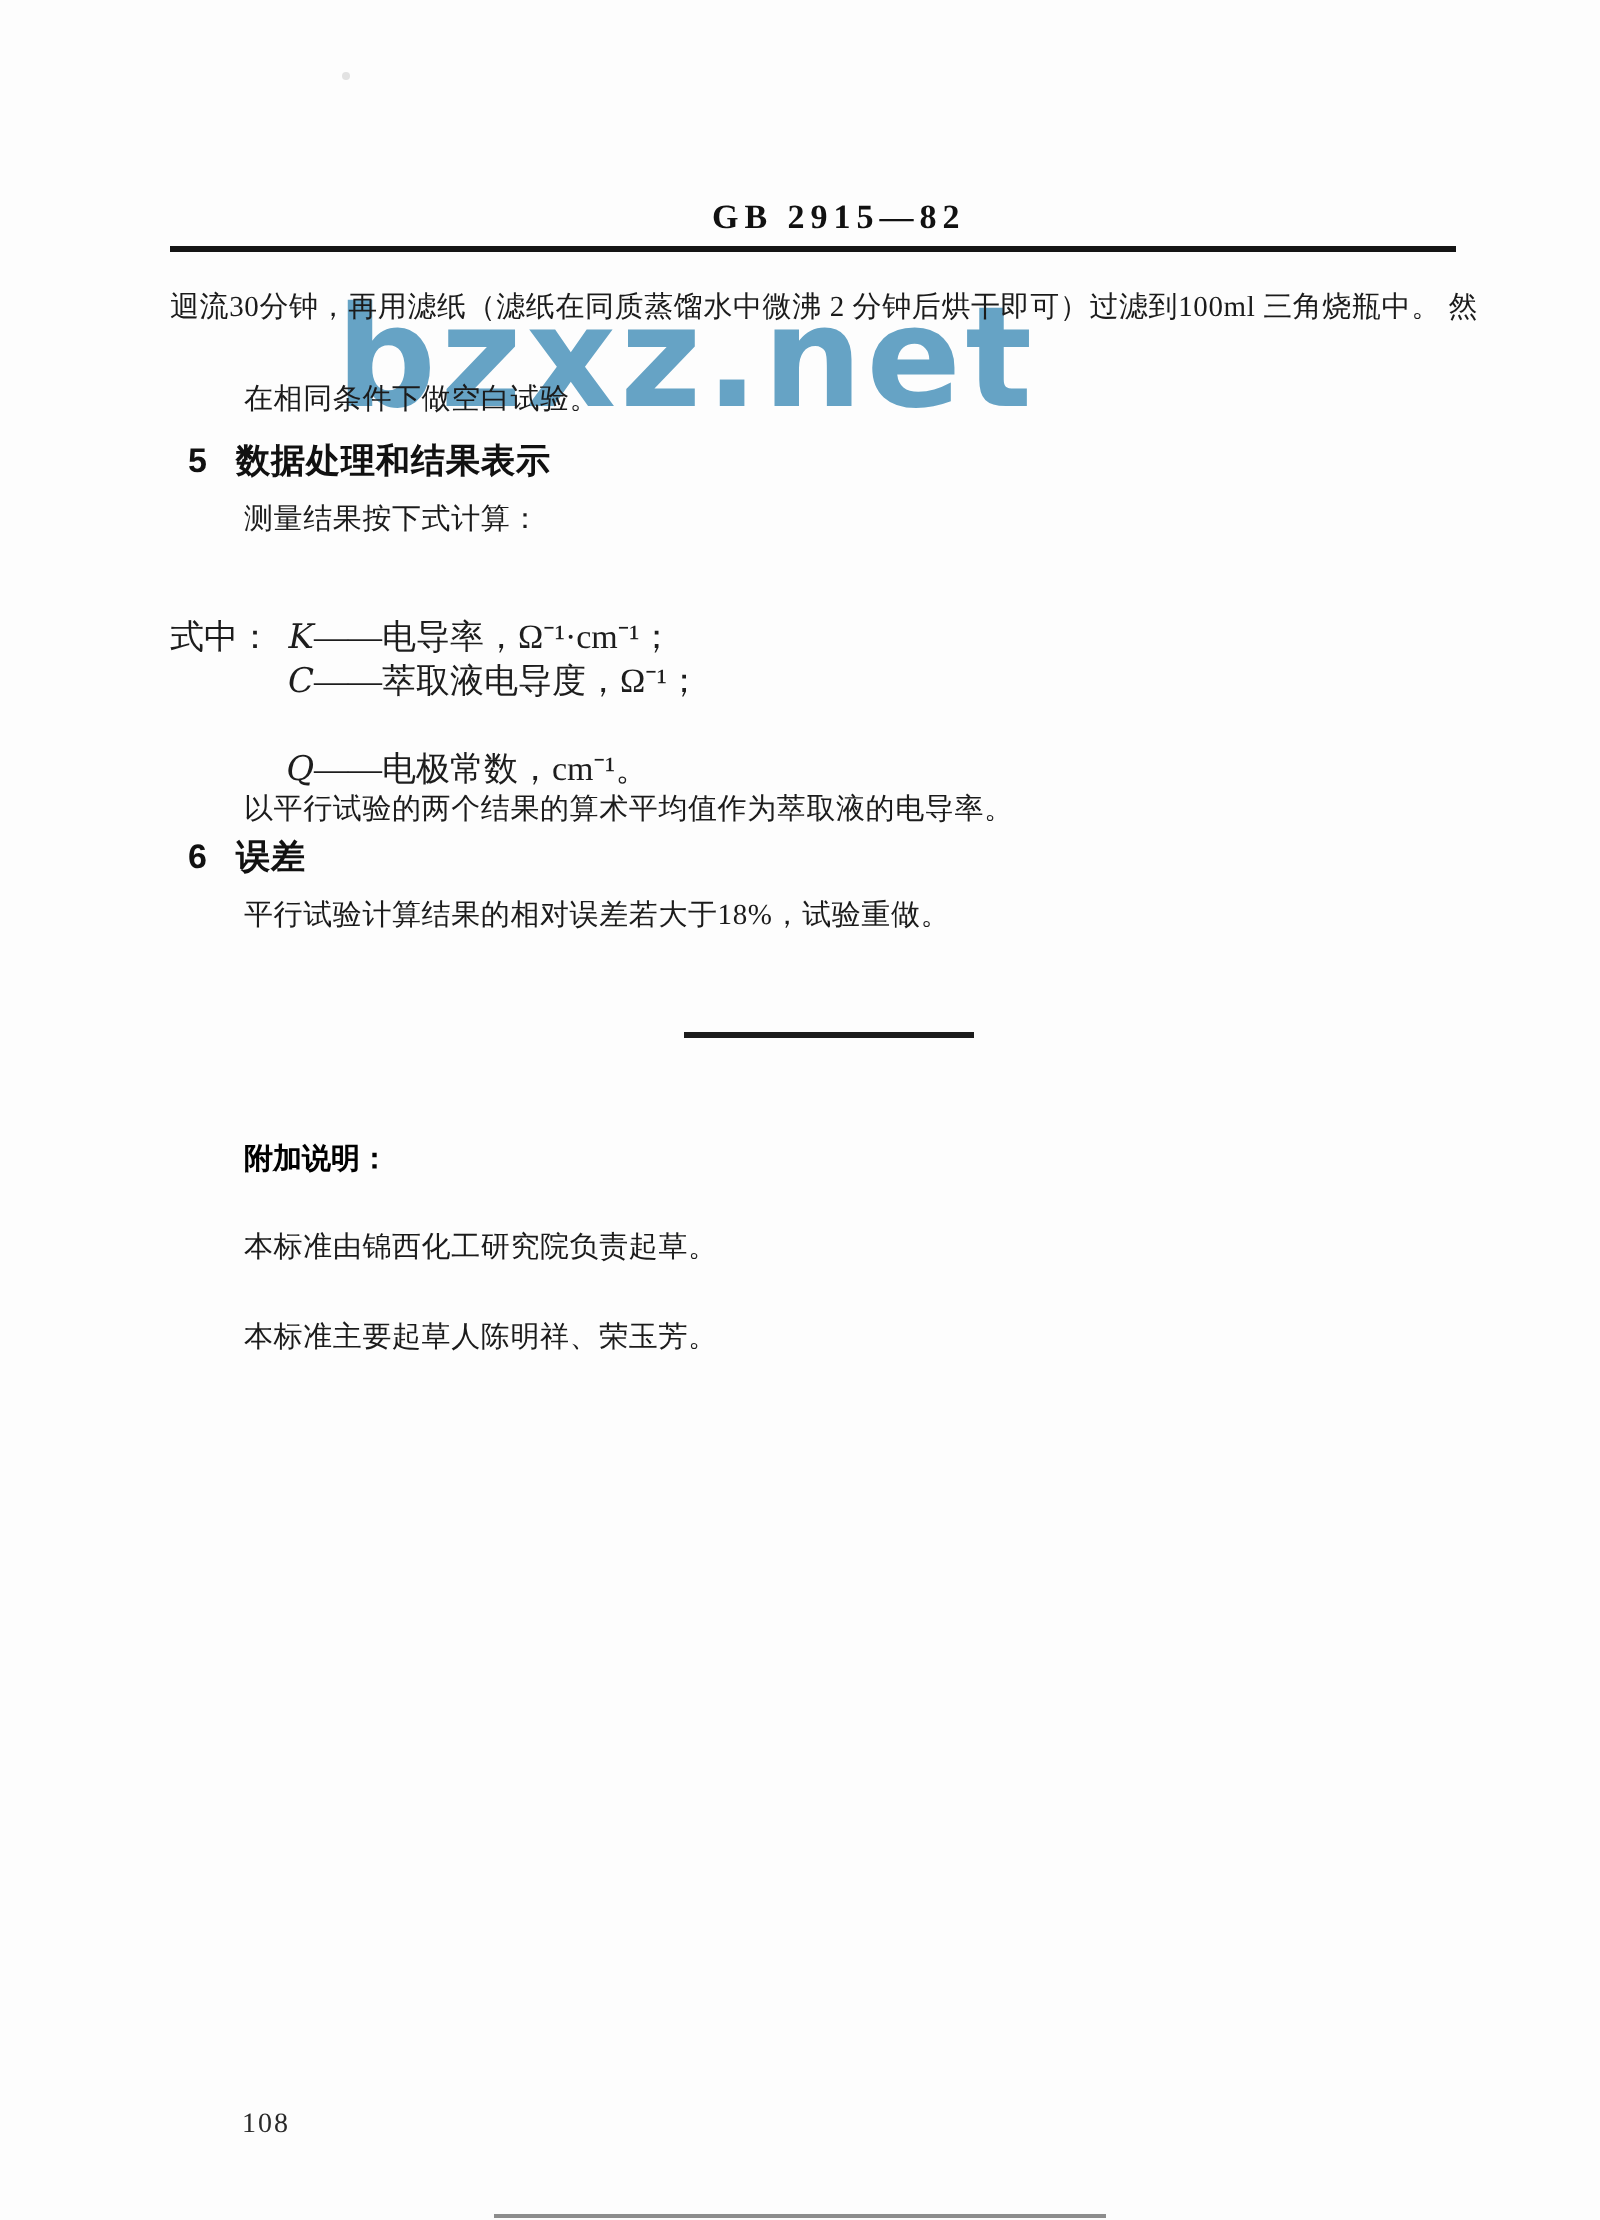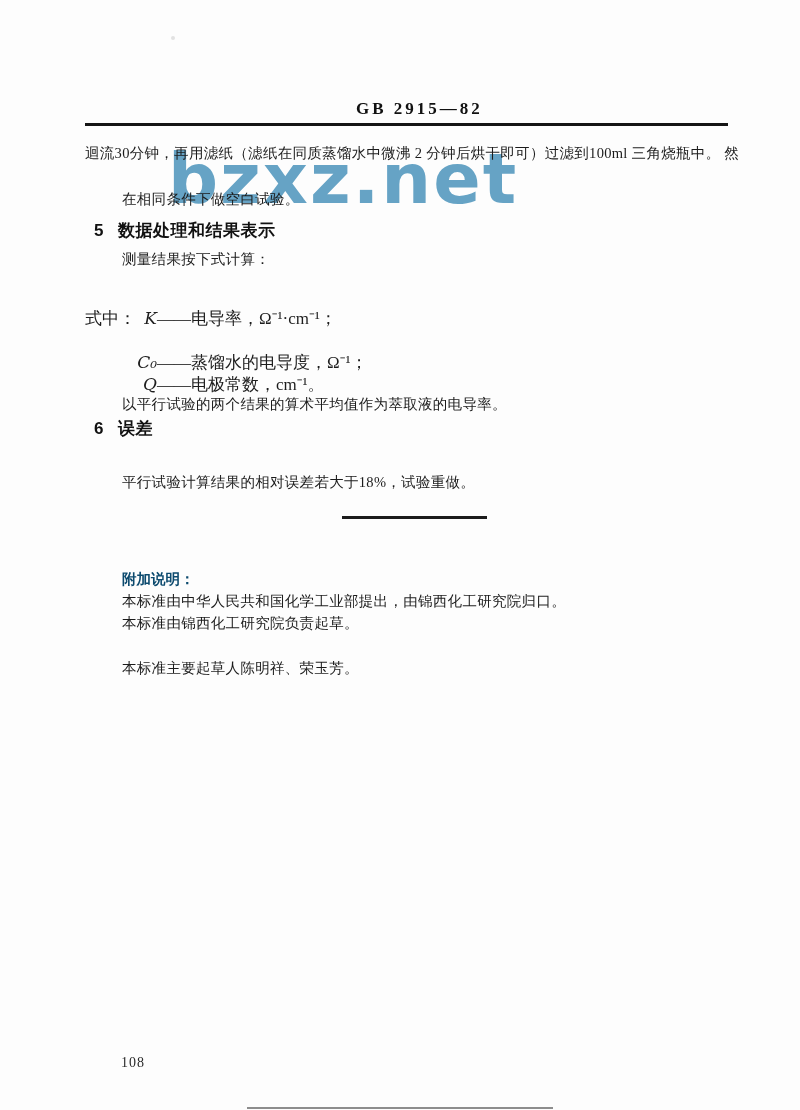--- a/index.html
+++ b/index.html
@@ -83,21 +83,21 @@
     position: absolute;
     left: 342px; top: 516px;
     width: 145px; height: 3px;
     background: #1c1c1c;
   }
 
   .addendum-title {
     font-family: "Liberation Sans", sans-serif;
     font-weight: bold;
     font-size: 14.5px;
-    color: #0c4a6e;
+    color: #000000;
   }
 
   .page-number {
     left: 121px; top: 1055px;
     font-size: 14px;
     letter-spacing: 1px;
     color: #2a2a2a;
   }
   .bottom-edge-line {
     position: absolute;
@@ -129,33 +129,32 @@
 
     <div class="abs body-text" style="left:85px; top:144px;">迴流30分钟，再用滤纸（滤纸在同质蒸馏水中微沸 2 分钟后烘干即可）过滤到100ml 三角烧瓶中。 然</div>
     <div class="abs body-text" style="left:122px; top:190px;">在相同条件下做空白试验。</div>
 
     <div class="abs sec-heading" style="left:94px; top:219px;"><span class="sec-num">5</span><span>数据处理和结果表示</span></div>
 
     <div class="abs body-text" style="left:122px; top:250px;">测量结果按下式计算：</div>
 
 
     <div class="def-line" style="left:85px; top:306px;"><span class="def-prefix">式中：</span><span class="def-sym">K</span><span>——电导率，Ω⁻¹·cm⁻¹；</span></div>
-    <div class="def-line" style="left:85px; top:350px;"><span class="def-prefix"></span><span class="def-sym">C₀</span><span>——蒸馏水的电导度，Ω⁻¹；</span></div>
+    <div class="def-line" style="left:85px; top:328px;"><span class="def-prefix"></span><span class="def-sym">C</span><span>——萃取液电导度，Ω⁻¹；</span></div>
     <div class="def-line" style="left:85px; top:372px;"><span class="def-prefix"></span><span class="def-sym">Q</span><span>——电极常数，cm⁻¹。</span></div>
 
     <div class="abs body-text" style="left:122px; top:395px;">以平行试验的两个结果的算术平均值作为萃取液的电导率。</div>
 
     <div class="abs sec-heading" style="left:94px; top:417px;"><span class="sec-num">6</span><span>误差</span></div>
 
-    <div class="abs body-text" style="left:122px; top:448px;margin-top:25px;">平行试验计算结果的相对误差若大于18%，试验重做。</div>
+    <div class="abs body-text" style="left:122px; top:448px;">平行试验计算结果的相对误差若大于18%，试验重做。</div>
 
     <div class="divider"></div>
 
     <div class="abs addendum-title" style="left:122px; top:570px;">附加说明：</div>
-    <div class="abs body-text" style="left:122px; top:592px;">本标准由中华人民共和国化学工业部提出，由锦西化工研究院归口。</div>
     <div class="abs body-text" style="left:122px; top:614px;">本标准由锦西化工研究院负责起草。</div>
     <div class="abs body-text" style="left:122px; top:636px;margin-top:23px;">本标准主要起草人陈明祥、荣玉芳。</div>
 
     <div class="abs page-number">108</div>
 
     <div class="bottom-edge-line"></div>
 
   </div>
 </div>
 

